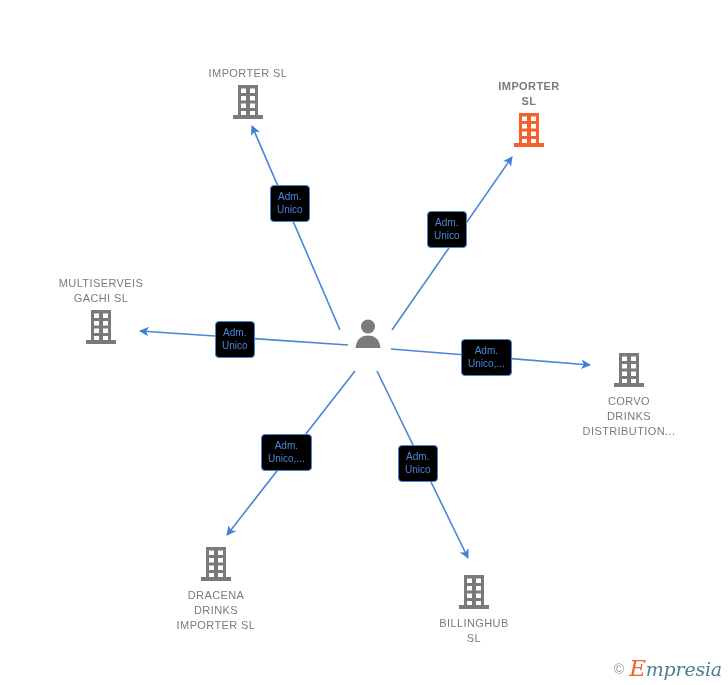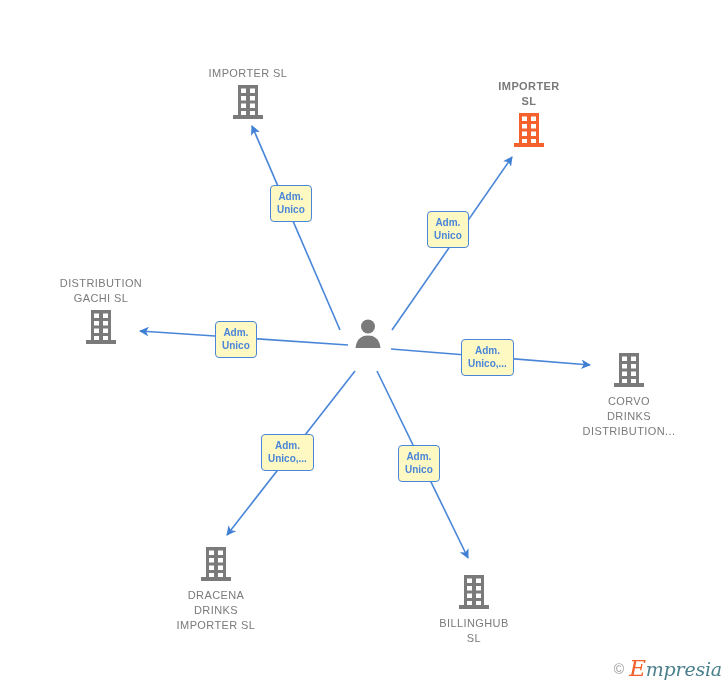--- a/index.html
+++ b/index.html
@@ -49,28 +49,27 @@
   }
   .node.label-above .node-icon { margin-top: 4px; }
   .node.label-below .node-icon { margin-bottom: 3px; }
 
   
   .edge-label {
     position: absolute;
     box-sizing: border-box;
     border: 1px solid #4a86d8;
     border-radius: 4px;
-    background: #fef9c3;
+    background: #000000;
     color: #4a86d8;
     font-size: 10px;
     line-height: 13px;
     text-align: center;
     padding: 4px 6px 5px 6px;
     white-space: pre-line;
-    font-weight: bold;
   }
 
   
   #watermark {
     position: absolute;
     right: 6px;
     bottom: 6px;
     display: flex;
     align-items: center;
     gap: 5px;
@@ -148,21 +147,21 @@
             <rect x="17" y="3.5" width="5" height="4.5" fill="#ffffff"></rect>
             <rect x="8" y="11" width="5" height="4.5" fill="#ffffff"></rect>
             <rect x="17" y="11" width="5" height="4.5" fill="#ffffff"></rect>
             <rect x="8" y="18.5" width="5" height="4.5" fill="#ffffff"></rect>
             <rect x="17" y="18.5" width="5" height="4.5" fill="#ffffff"></rect>
             <rect x="8" y="26" width="5" height="4" fill="#ffffff"></rect>
             <rect x="17" y="26" width="5" height="4" fill="#ffffff"></rect>
           </svg></div>
       </div>
       <div class="node label-above" style="left: 101px; top: 276px;">
-        <div class="node-label">DISTRIBUTION
+        <div class="node-label">MULTISERVEIS
 GACHI  SL</div>
         <div class="node-icon"><svg width="30" height="34" viewBox="0 0 30 34" xmlns="http://www.w3.org/2000/svg">
             <rect x="5" y="0" width="20" height="30" fill="#7a7a7a"></rect>
             <rect x="0" y="30" width="30" height="4" fill="#7a7a7a"></rect>
             <rect x="8" y="3.5" width="5" height="4.5" fill="#ffffff"></rect>
             <rect x="17" y="3.5" width="5" height="4.5" fill="#ffffff"></rect>
             <rect x="8" y="11" width="5" height="4.5" fill="#ffffff"></rect>
             <rect x="17" y="11" width="5" height="4.5" fill="#ffffff"></rect>
             <rect x="8" y="18.5" width="5" height="4.5" fill="#ffffff"></rect>
             <rect x="17" y="18.5" width="5" height="4.5" fill="#ffffff"></rect>

